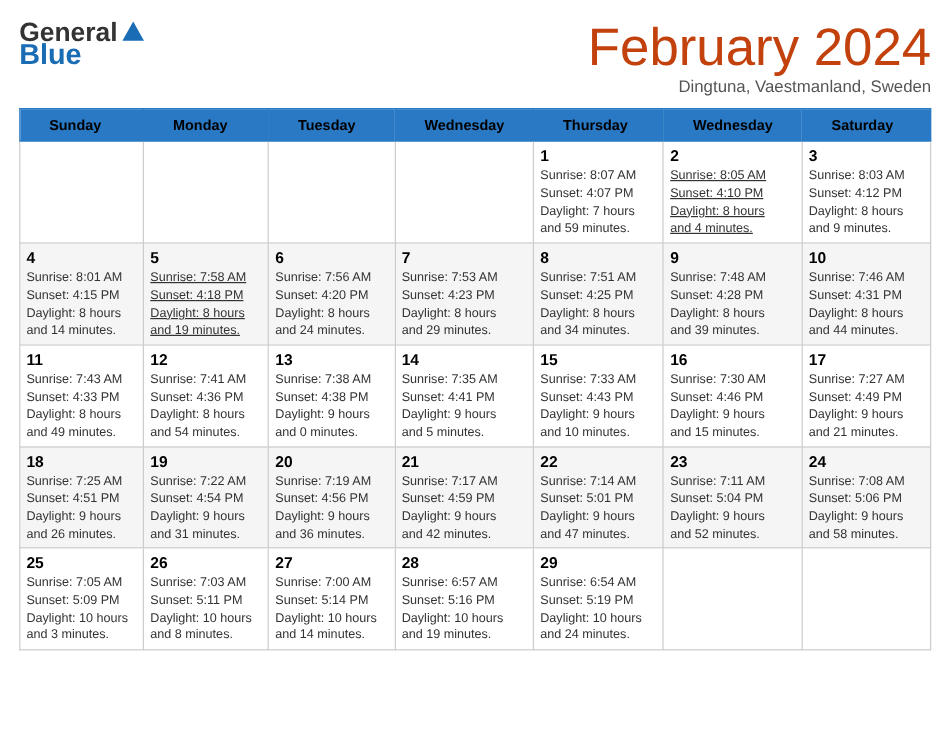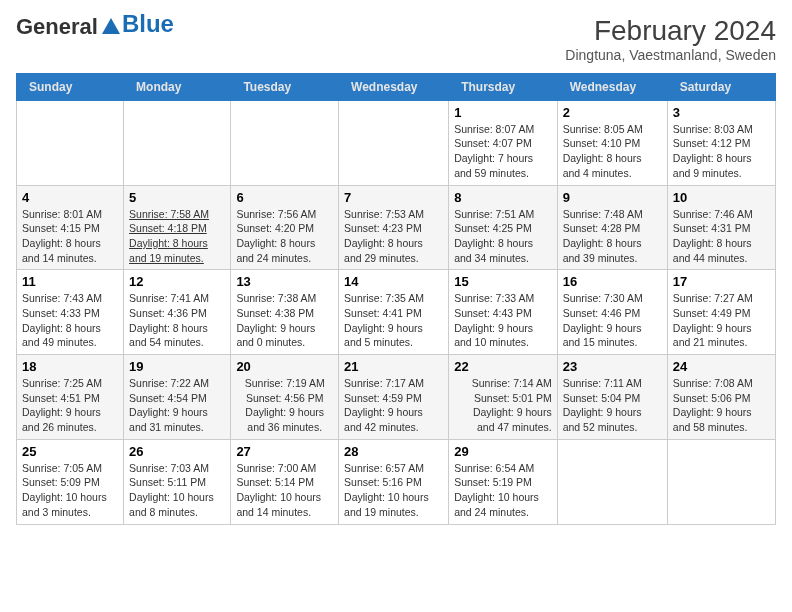--- a/index.html
+++ b/index.html
@@ -11,53 +11,53 @@
       padding: 16px;
     }
     .header-area {
       display: flex;
       justify-content: space-between;
       align-items: flex-start;
       margin-bottom: 10px;
     }
     .logo {
       display: flex;
-      flex-direction: row;
+      flex-direction: column;
       align-items: flex-start;
     }
     .logo-text {
       font-size: 22px;
       font-weight: bold;
       line-height: 1;
     }
     .logo-general { color: #333; }
     .logo-blue { color: #1a6db5; }
     .title-area {
       text-align: right;
     }
     .calendar-title {
-      font-size: 28px;
+      font-size: 44px;
       font-weight: normal;
-      color: #404040;
+      color: #c2410c;
       line-height: 1.1;
     }
     .calendar-subtitle {
       font-size: 14px;
       color: #555;
     }
     table {
       width: 100%;
       border-collapse: collapse;
       font-size: 11px;
     }
     .day-header {
       background-color: #2979c4;
-      color: #e5e5e5;
+      color: #000000;
       text-align: left;
-      padding: 6px 12px;
+      padding: 6px 24px;
       font-size: 12px;
       font-weight: bold;
       border: 1px solid #2979c4;
     }
     td {
       border: 1px solid #ccc;
       vertical-align: top;
       padding: 4px 5px;
       width: 113px;
     }
@@ -118,21 +118,21 @@
         <td class="empty-cell"></td>
         <td>
           <span class="date-num">1</span>
           <div class="cell-text" style="white-space: pre-line;">Sunrise: 8:07 AM
 Sunset: 4:07 PM
 Daylight: 7 hours
 and 59 minutes.</div>
         </td>
         <td>
           <span class="date-num">2</span>
-          <div class="cell-text" style="white-space: pre-line;">Sunrise: 8:05 AM
+          <div class="cell-text" style="white-space: pre-line; text-decoration: underline;">Sunrise: 8:05 AM
 Sunset: 4:10 PM
 Daylight: 8 hours
 and 4 minutes.</div>
         </td>
         <td>
           <span class="date-num">3</span>
           <div class="cell-text" style="white-space: pre-line;">Sunrise: 8:03 AM
 Sunset: 4:12 PM
 Daylight: 8 hours
 and 9 minutes.</div>
@@ -250,35 +250,35 @@
         </td>
         <td>
           <span class="date-num">19</span>
           <div class="cell-text" style="white-space: pre-line;">Sunrise: 7:22 AM
 Sunset: 4:54 PM
 Daylight: 9 hours
 and 31 minutes.</div>
         </td>
         <td>
           <span class="date-num">20</span>
-          <div class="cell-text" style="white-space: pre-line; text-align: center;">Sunrise: 7:19 AM
+          <div class="cell-text" style="white-space: pre-line;">Sunrise: 7:19 AM
 Sunset: 4:56 PM
 Daylight: 9 hours
 and 36 minutes.</div>
         </td>
         <td>
           <span class="date-num">21</span>
           <div class="cell-text" style="white-space: pre-line;">Sunrise: 7:17 AM
 Sunset: 4:59 PM
 Daylight: 9 hours
 and 42 minutes.</div>
         </td>
         <td>
           <span class="date-num">22</span>
-          <div class="cell-text" style="white-space: pre-line; text-align: right;">Sunrise: 7:14 AM
+          <div class="cell-text" style="white-space: pre-line;">Sunrise: 7:14 AM
 Sunset: 5:01 PM
 Daylight: 9 hours
 and 47 minutes.</div>
         </td>
         <td>
           <span class="date-num">23</span>
           <div class="cell-text" style="white-space: pre-line;">Sunrise: 7:11 AM
 Sunset: 5:04 PM
 Daylight: 9 hours
 and 52 minutes.</div>

